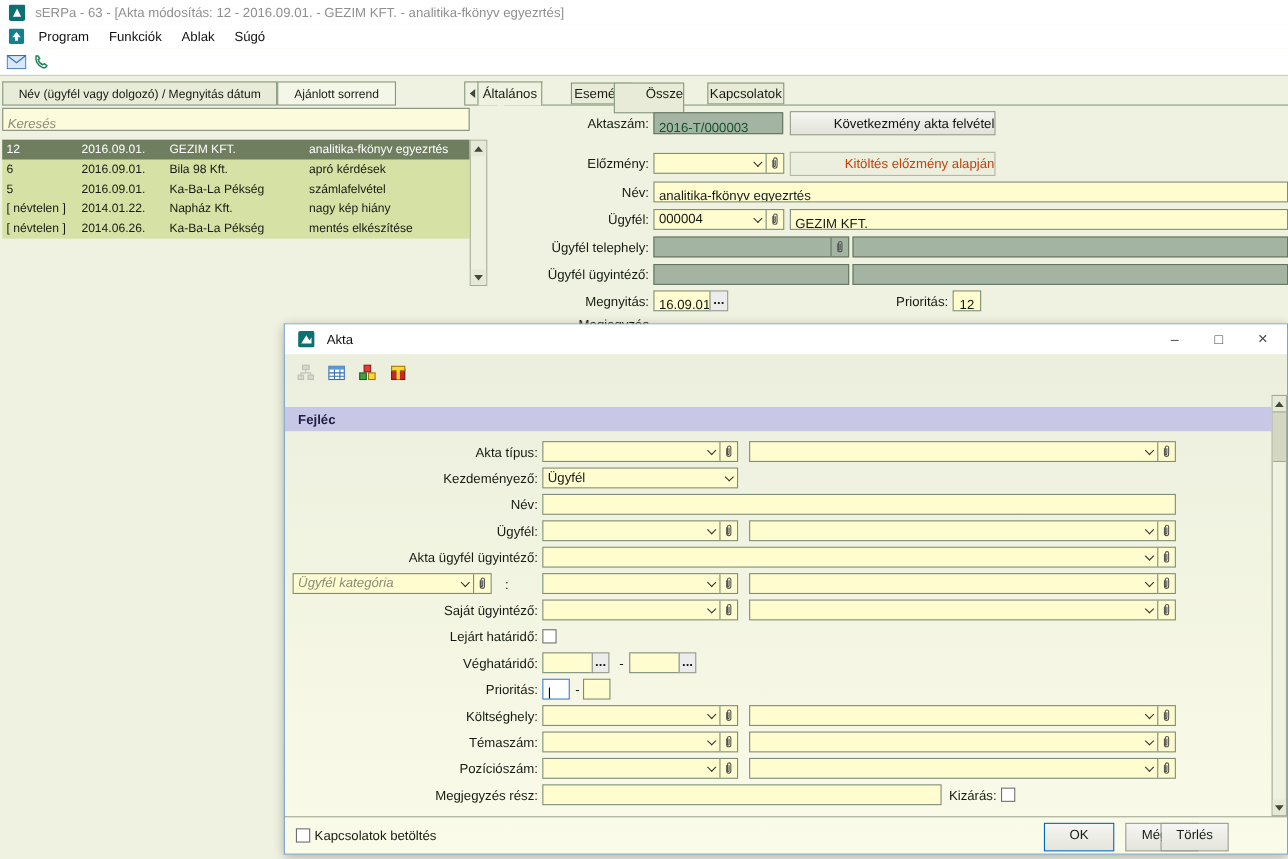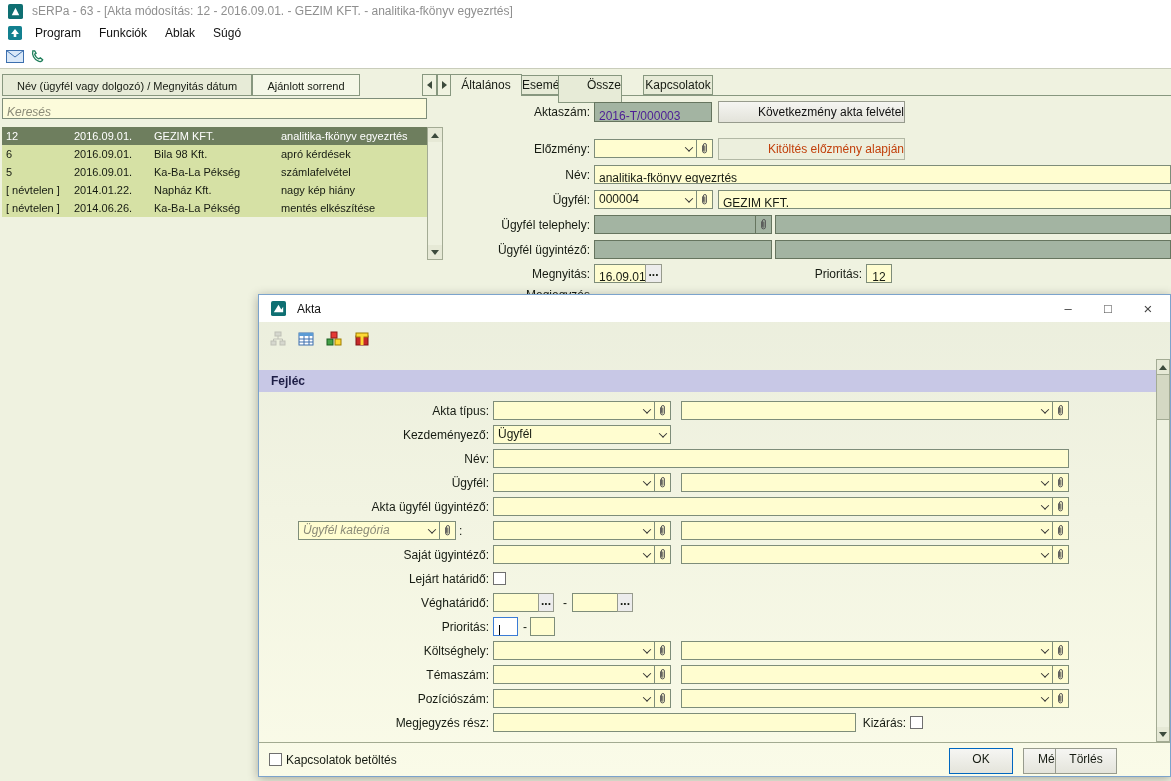--- a/index.html
+++ b/index.html
@@ -15,21 +15,21 @@
   .titlebar { left:0; top:0; width:1171px; height:22px; background:#ffffff; display:flex; align-items:center; }
   .titlebar .ttext { color:#8f8f8f; font-size:12px; margin-left:6px; white-space:nowrap; }
   .menubar { left:0; top:22px; width:1171px; height:22px; background:#ffffff; display:flex; align-items:center; }
   .menubar .mitem { padding:0 9px; line-height:22px; color:#111; }
   .toolbar { left:0; top:44px; width:1171px; height:25px; background:#ffffff; border-bottom:1px solid #c9cdbb; display:flex; align-items:center; }
   .icobtn { width:22px; height:20px; display:flex; align-items:center; justify-content:center; }
 
   
   .lbl { position:absolute; height:19px; line-height:19px; text-align:right; white-space:nowrap; }
   .fld { position:absolute; height:19px; line-height:17px; background:#fffdd0; border:1px solid #7e8d7a; padding:4px 4px; white-space:nowrap; overflow:hidden; }
-  .fld.ro { background:#a3b4a2; border-color:#66755f; color:#4c1d95; }
+  .fld.ro { background:#a3b4a2; border-color:#66755f; color:#14532d; }
   .combo { position:absolute; display:flex; height:19px; background:#fffdd0; border:1px solid #7e8d7a; }
   .combo.ro { background:#a3b4a2; border-color:#66755f; }
   .combo .ctext { flex:1; line-height:17px; padding:0 4px; white-space:nowrap; overflow:hidden; }
   .combo .carr { width:15px; display:flex; align-items:center; justify-content:center; }
   .chev { display:block; width:6px; height:6px; border-right:1.4px solid #333; border-bottom:1.4px solid #333; transform:rotate(45deg) translate(-1px,-1px); }
   .combo .cclip { width:16px; border-left:1px solid #7e8d7a; display:flex; align-items:center; justify-content:center; }
   .combo.ro .cclip { border-left-color:#66755f; }
   svg.clip { width:9px; height:13px; fill:none; stroke:#555; stroke-width:1; }
   .pbtn { position:absolute; height:22px; line-height:20px; text-align:right; background:linear-gradient(#f5f5f2,#e3e3da); border:1px solid #979b8d; color:#111; }
   .pbtn.disabled { color:#c2410c; background:#ecefdd; border-color:#b2b8a5; }
@@ -167,21 +167,21 @@
   <div class="sb-track" style="left:427px; top:127px; width:16px; height:133px;">
     <div class="sb-btn" style="top:0;">
         <i class="tri-up"></i>
       </div>
     <div class="sb-btn" style="bottom:0;">
         <i class="tri-down"></i>
       </div>
   </div>
 
   <div class="abs" style="left:458px; top:95px; width:713px; height:1px; background:#87977f;"></div>
-  <div class="abs tab active" style="left:450px; top:74px; width:72px; height:22px; line-height:21px;">Általános</div>
+  <div class="abs tab active" style="left:434px; top:74px; width:59px; height:22px; line-height:21px;">Általános</div>
   <div class="abs tab" style="left:519px; top:75px; width:56px; height:20px; line-height:19px;">Esemény</div>
   <div class="abs tab" style="left:558px; top:75px; width:64px; height:28px; line-height:19px;padding-left:28px;">Összesítés</div>
   <div class="abs tab" style="left:643px; top:75px; width:70px; height:20px; line-height:19px;">Kapcsolatok</div>
 
   <div class="lbl" style="left:450px; top:103px; width:140px;">Aktaszám:</div>
   <div class="fld ro" style="left:594px; top:102px; width:118px; height:20px; line-height:18px;">2016-T/000003</div>
   <div class="pbtn" style="left:718px; top:101px; width:187px;">Következmény akta felvétel</div>
 
   <div class="lbl" style="left:450px; top:140px; width:140px;">Előzmény:</div>
   <div class="combo" style="left:594px; top:139px; width:119px;">
@@ -353,21 +353,21 @@
         <span class="carr">
           <i class="chev"></i>
         </span>
       <span class="cclip">
           <svg class="clip" viewBox="0 0 9 13">
             <path d="M2.6 3.4V9a1.9 1.9 0 0 0 3.8 0V3a1.5 1.5 0 0 0-3 0v5.6a.7.7 0 0 0 1.4 0V3.6"></path>
           </svg>
         </span>
     </div>
 
-    <div class="combo" style="left:7px; top:226px; width:158px;margin-left:32px;">
+    <div class="combo" style="left:7px; top:226px; width:181px;">
       <span class="ctext ph">Ügyfél kategória</span>
       <span class="carr">
           <i class="chev"></i>
         </span>
       <span class="cclip">
           <svg class="clip" viewBox="0 0 9 13">
             <path d="M2.6 3.4V9a1.9 1.9 0 0 0 3.8 0V3a1.5 1.5 0 0 0-3 0v5.6a.7.7 0 0 0 1.4 0V3.6"></path>
           </svg>
         </span>
     </div>

